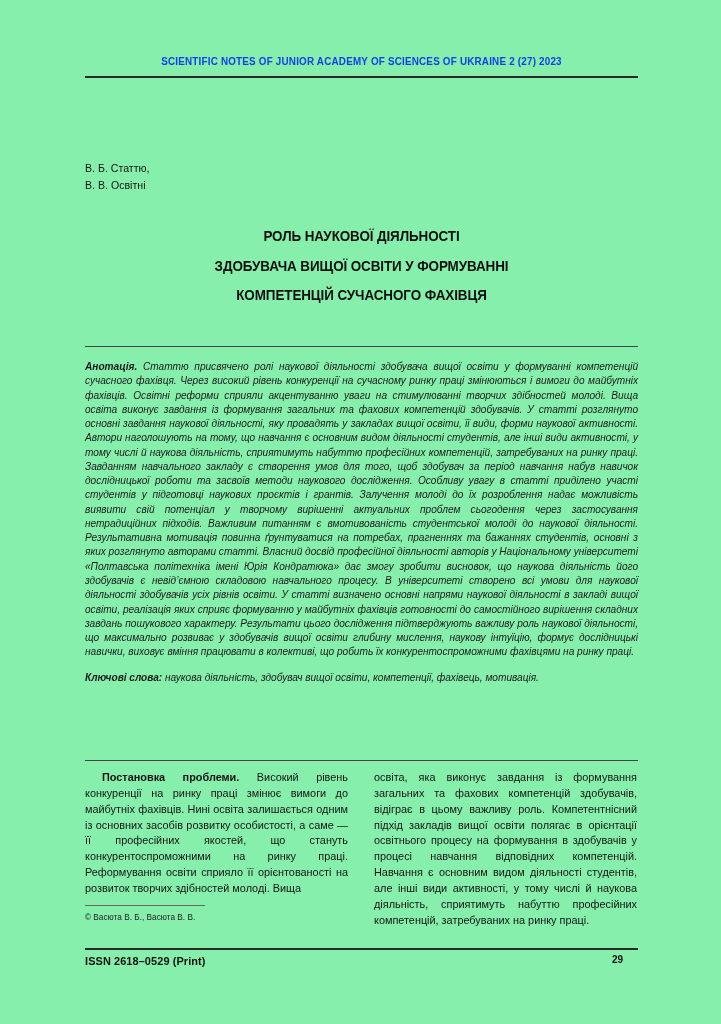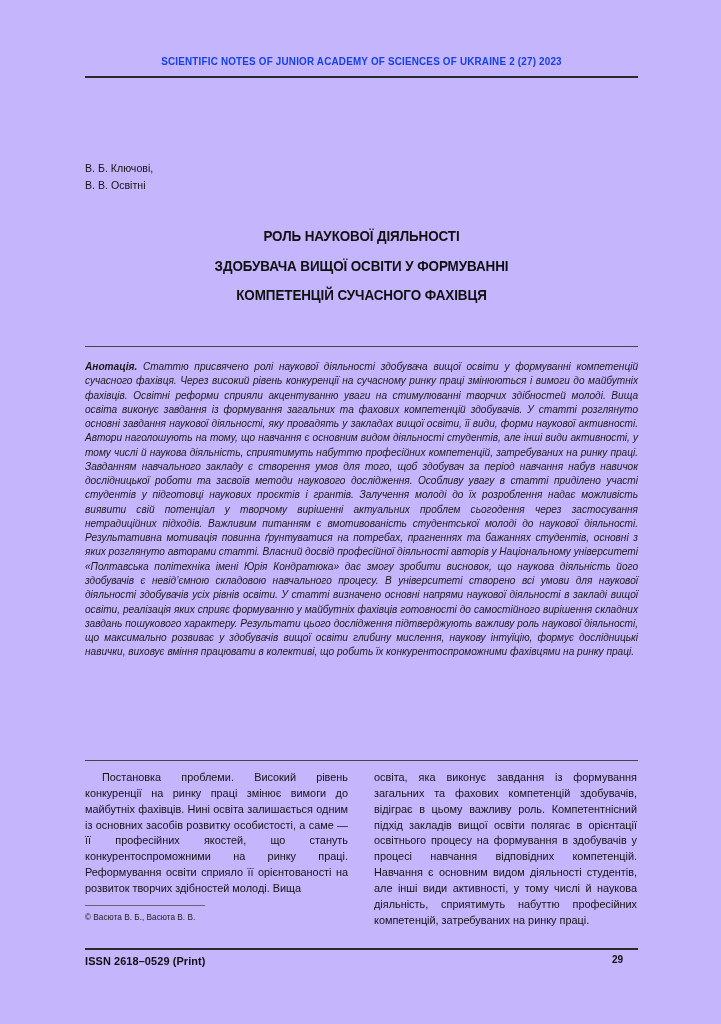--- a/index.html
+++ b/index.html
@@ -10,21 +10,21 @@
   }
   body {
     font-family: "Liberation Sans", sans-serif;
     color: #1a1a1a;
   }
   .page {
     position: relative;
     width: 721px;
     height: 1024px;
     margin: 0 auto;
-    background: #c4b5fd;
+    background: #86efac;
     box-sizing: border-box;
     overflow: hidden;
     padding-left: 32px;
   }
 
   
   .running-head {
     position: absolute;
     left: 85px;
     top: 55px;
@@ -160,21 +160,21 @@
   .col {
     width: 263px;
     font-size: 10.9px;
     line-height: 15.85px;
     text-align: justify;
     color: #141414;
     letter-spacing: -0.01px;
   }
   .col p { margin: 0; }
   .col .indent { text-indent: 17px; }
-  .col b { font-weight: normal; }
+  .col b { font-weight: bold; }
 
   
   .copy-rule {
     position: absolute;
     left: 85px;
     top: 905px;
     width: 120px;
     height: 1px;
     background: #666;
   }
@@ -221,34 +221,35 @@
 </head>
 <body>
 
 <div class="page">
 
   <div class="running-head" style="color: rgb(19, 64, 232);">SCIENTIFIC NOTES OF JUNIOR ACADEMY OF SCIENCES OF UKRAINE 2 (27) 2023</div>
   <div class="rule-head"></div>
 
 
   <div class="authors">
-    <div class="author-line">В. Б. Ключові,</div>
+    <div class="author-line">В. Б. Статтю,</div>
     <div class="author-line">В. В. Освітні</div>
   </div>
 
   <div class="title">
     <div class="title-line">РОЛЬ НАУКОВОЇ ДІЯЛЬНОСТІ</div>
     <div class="title-line">ЗДОБУВАЧА ВИЩОЇ ОСВІТИ У ФОРМУВАННІ</div>
     <div class="title-line">КОМПЕТЕНЦІЙ СУЧАСНОГО ФАХІВЦЯ</div>
   </div>
 
   <div class="rule-title"></div>
 
   <div class="abstract">
     <p style="margin:0;"><b>Анотація.</b> <span>Статтю присвячено ролі наукової діяльності здобувача вищої освіти у формуванні компетенцій сучасного фахівця. Через високий рівень конкуренції на сучасному ринку праці змінюються і вимоги до майбутніх фахівців. Освітні реформи сприяли акцентуванню уваги на стимулюванні творчих здібностей молоді. Вища освіта виконує завдання із формування загальних та фахових компетенцій здобувачів. У статті розглянуто основні завдання наукової діяльності, яку провадять у закладах вищої освіти, її види, форми наукової активності. Автори наголошують на тому, що навчання є основним видом діяльності студентів, але інші види активності, у тому числі й наукова діяльність, сприятимуть набуттю професійних компетенцій, затребуваних на ринку праці. Завданням навчального закладу є створення умов для того, щоб здобувач за період навчання набув навичок дослідницької роботи та засвоїв методи наукового дослідження. Особливу увагу в статті приділено участі студентів у підготовці наукових проєктів і грантів. Залучення молоді до їх розроблення надає можливість виявити свій потенціал у творчому вирішенні актуальних проблем сьогодення через застосування нетрадиційних підходів. Важливим питанням є вмотивованість студентської молоді до наукової діяльності. Результативна мотивація повинна ґрунтуватися на потребах, прагненнях та бажаннях студентів, основні з яких розглянуто авторами статті. Власний досвід професійної діяльності авторів у Національному університеті «Полтавська політехніка імені Юрія Кондратюка» дає змогу зробити висновок, що наукова діяльність його здобувачів є невід’ємною складовою навчального процесу. В університеті створено всі умови для наукової діяльності здобувачів усіх рівнів освіти. У статті визначено основні напрями наукової діяльності в закладі вищої освіти, реалізація яких сприяє формуванню у майбутніх фахівців готовності до самостійного вирішення складних завдань пошукового характеру. Результати цього дослідження підтверджують важливу роль наукової діяльності, що максимально розвиває у здобувачів вищої освіти глибину мислення, наукову інтуїцію, формує дослідницькі навички, виховує вміння працювати в колективі, що робить їх конкурентоспроможними фахівцями на ринку праці.</span></p>
+    <p class="kw" style="margin-top:11px; margin-bottom:0;"><b>Ключові слова:</b> <span>наукова діяльність, здобувач вищої освіти, компетенції, фахівець, мотивація.</span></p>
   </div>
 
   <div class="rule-cols"></div>
 
   <div class="cols">
     <div class="col">
       <p class="indent"><b>Постановка проблеми.</b> <span>Високий рівень конкуренції на ринку праці змінює вимоги до майбутніх фахівців. Нині освіта залишається одним із основних засобів розвитку особистості, а саме — її професійних якостей, що стануть конкурентоспроможними на ринку праці. Реформування освіти сприяло її орієнтованості на розвиток творчих здібностей молоді. Вища</span></p>
     </div>
     <div class="col">
       <p><span>освіта, яка виконує завдання із формування загальних та фахових компетенцій здобувачів, відіграє в цьому важливу роль. Компетентнісний підхід закладів вищої освіти полягає в орієнтації освітнього процесу на формування в здобувачів у процесі навчання відповідних компетенцій. Навчання є основним видом діяльності студентів, але інші види активності, у тому числі й наукова діяльність, сприятимуть набуттю професійних компетенцій, затребуваних на ринку праці.</span></p>

